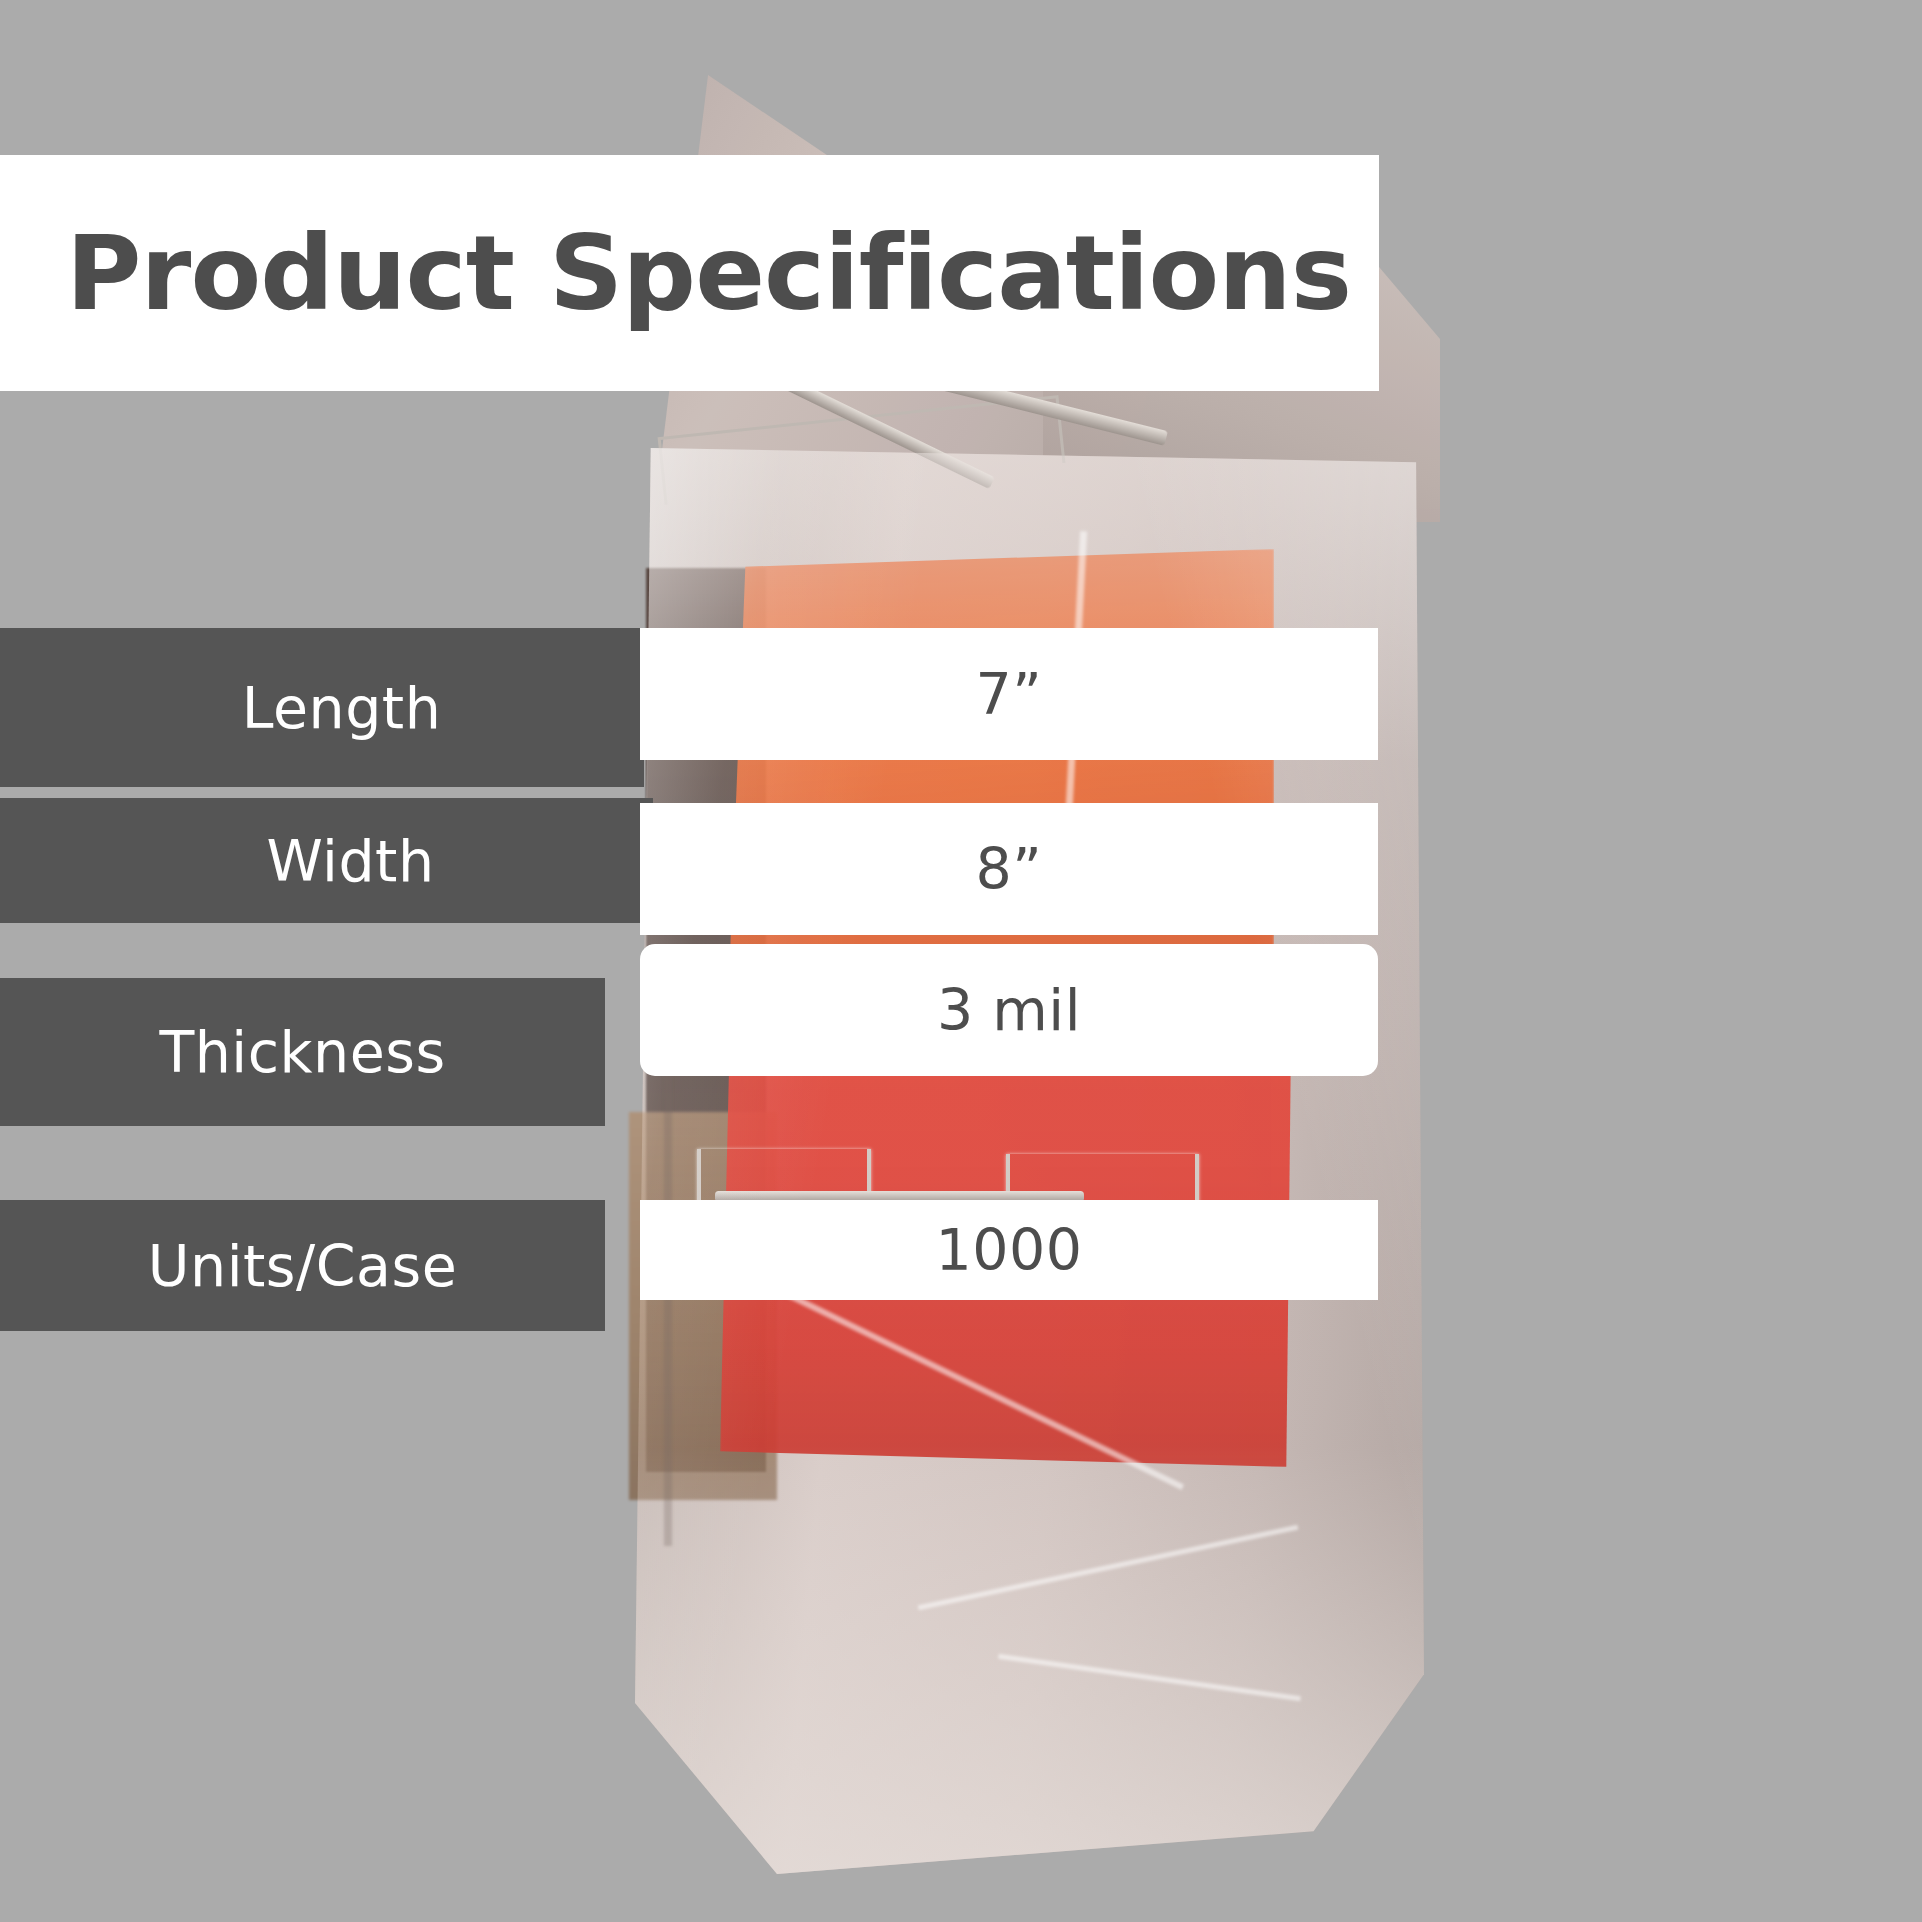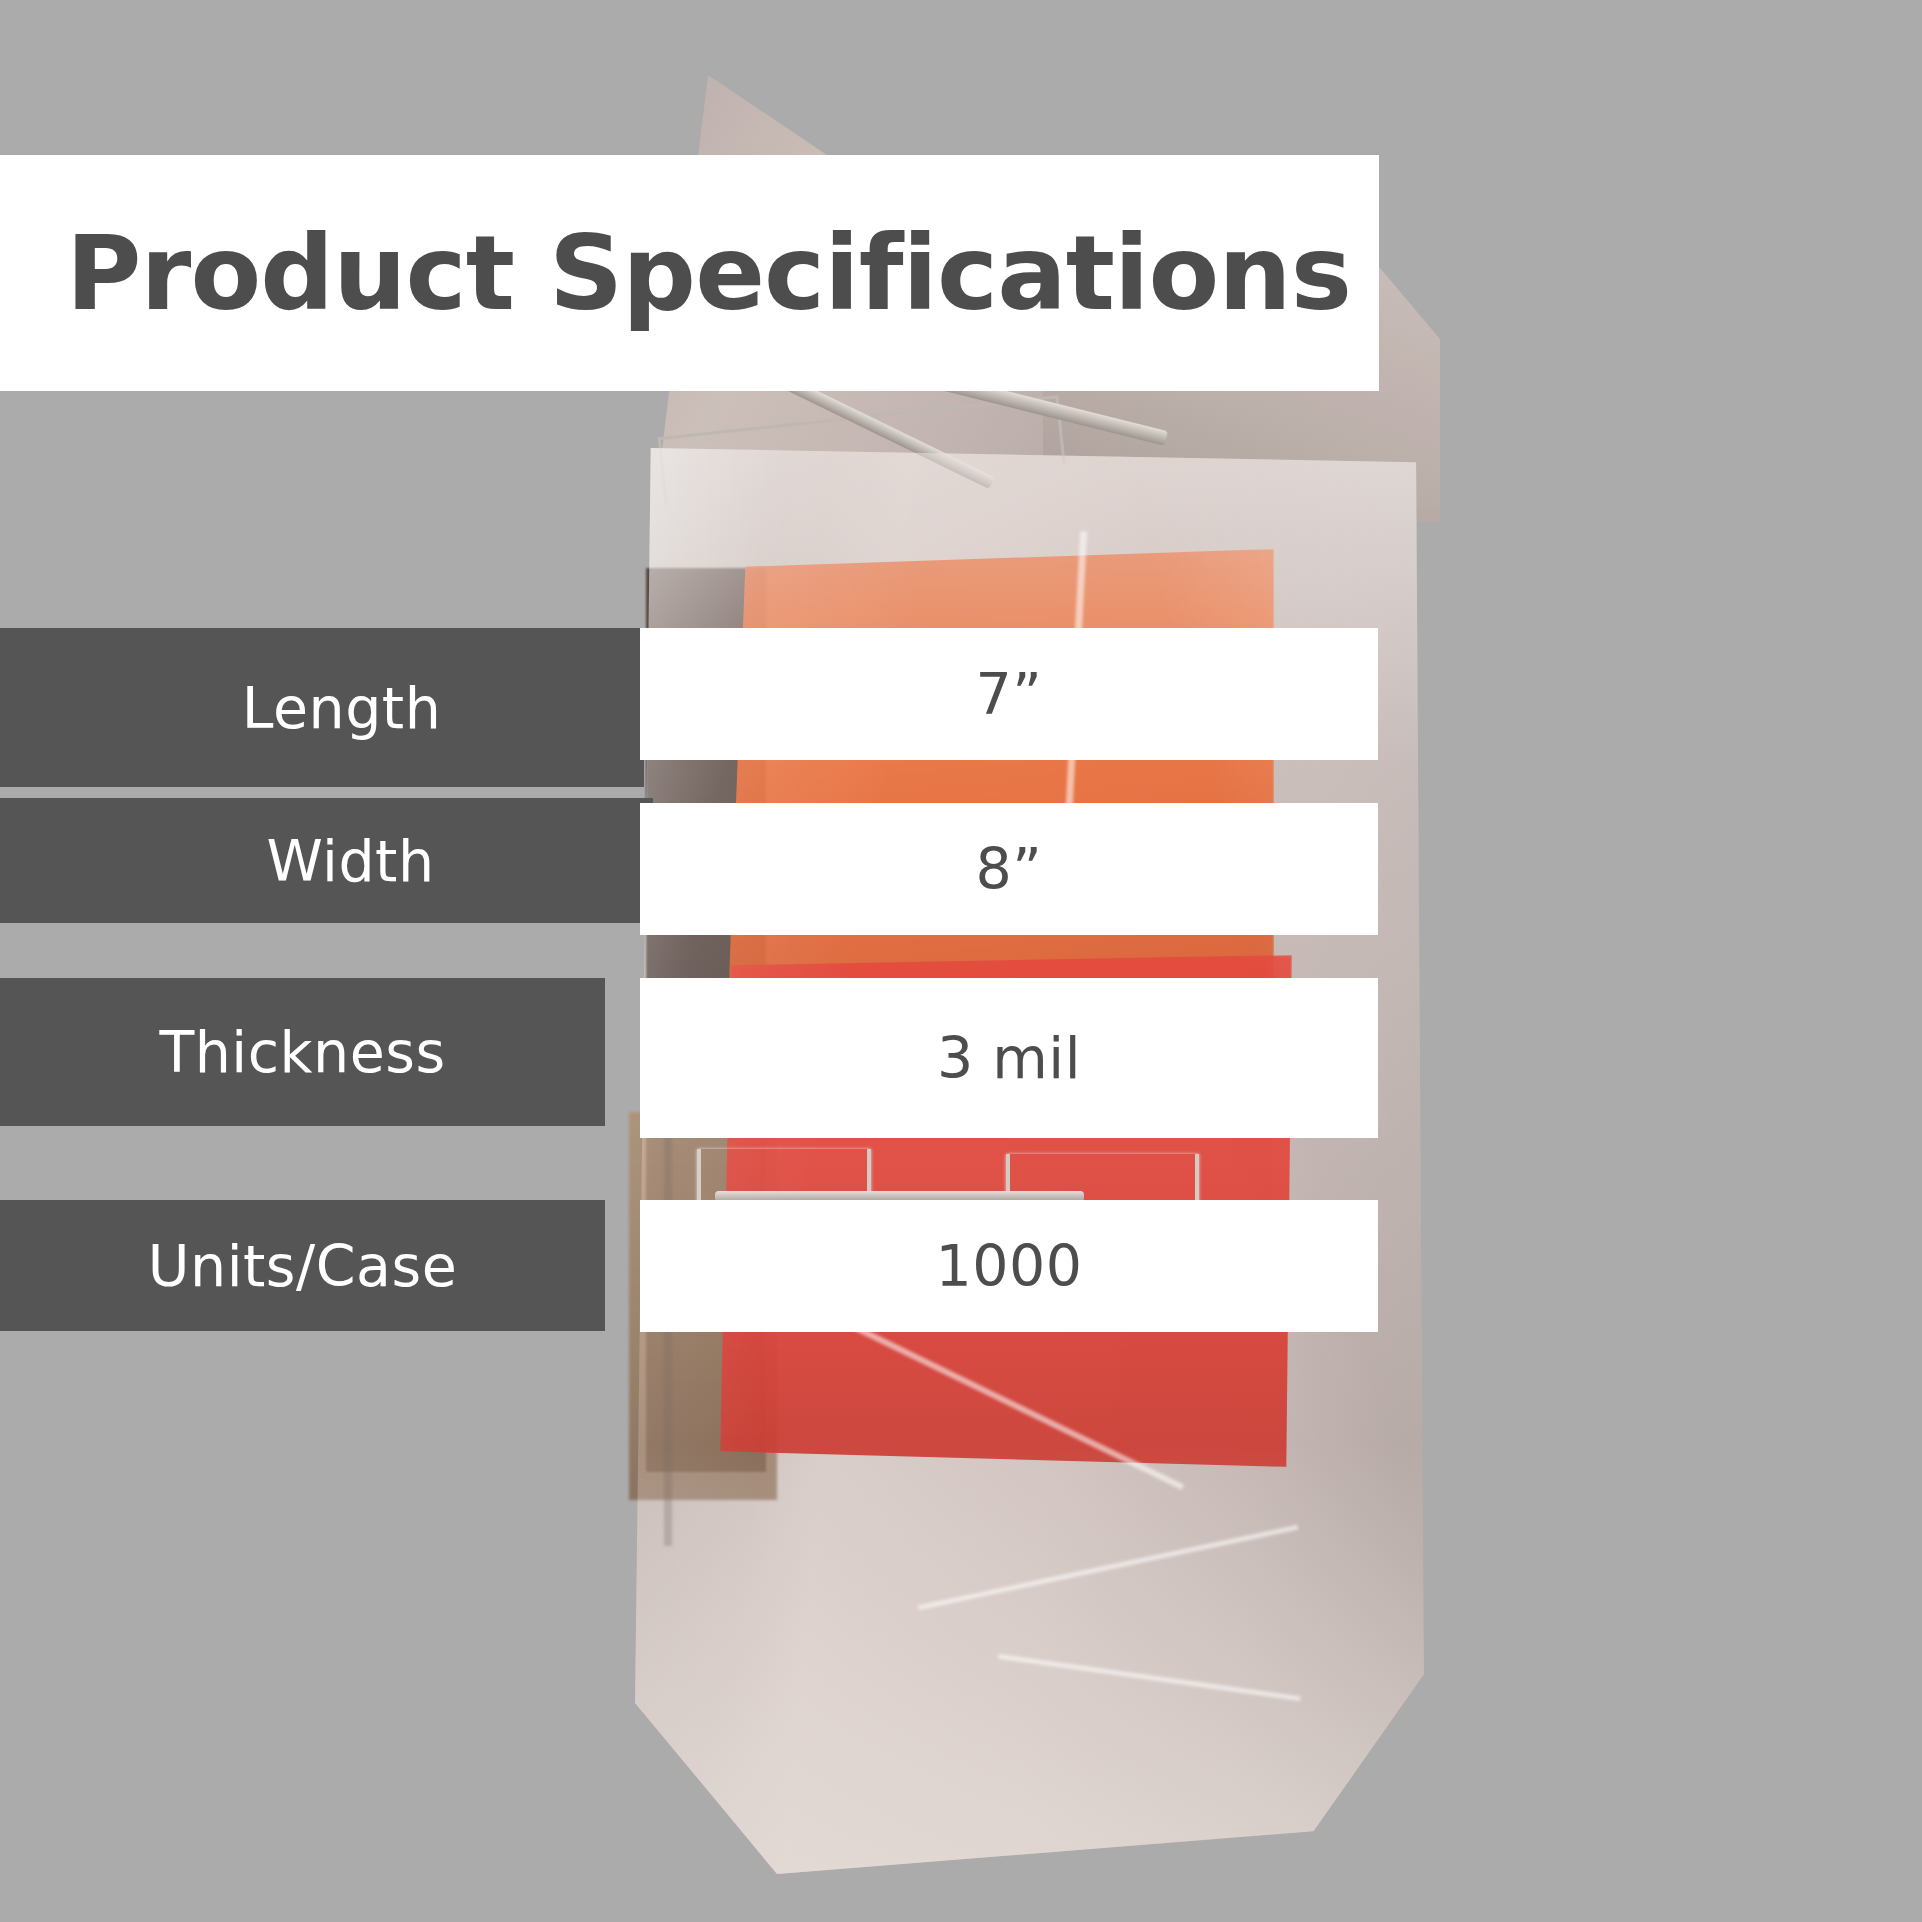--- a/index.html
+++ b/index.html
@@ -93,22 +93,22 @@
   }
   .specvalue{
     position:absolute;left:640px;width:738px;background:#ffffff;
     display:flex;align-items:center;justify-content:center;
   }
   .specvalue span{
     color:#4d4d4d;font-size:57px;font-weight:400;letter-spacing:0.5px;white-space:nowrap;
   }
   .r0{top:628px;height:159px;padding-left:39px;}   .v0{top:628px;height:132px;}
   .r1{top:798px;height:125px;padding-left:48px;}   .v1{top:803px;height:132px;}
-  .r2{top:978px;height:148px;}  .v2{top:978px;height:160px;}
-  .r3{top:1200px;height:131px;justify-content:center;}  .v3{top:1200px;height:132px;}
+  .r2{top:978px;height:148px;}  .v2{top:944px;height:132px;border-radius:15px;}
+  .r3{top:1200px;height:131px;justify-content:center;}  .v3{top:1200px;height:100px;}
 </style>
 </head>
 <body>
 
 <div id="stage">
 
   <div class="photo">
     <div class="bagtop"></div>
     <div class="bagtopR"></div>
     <div class="bagbody"></div>

